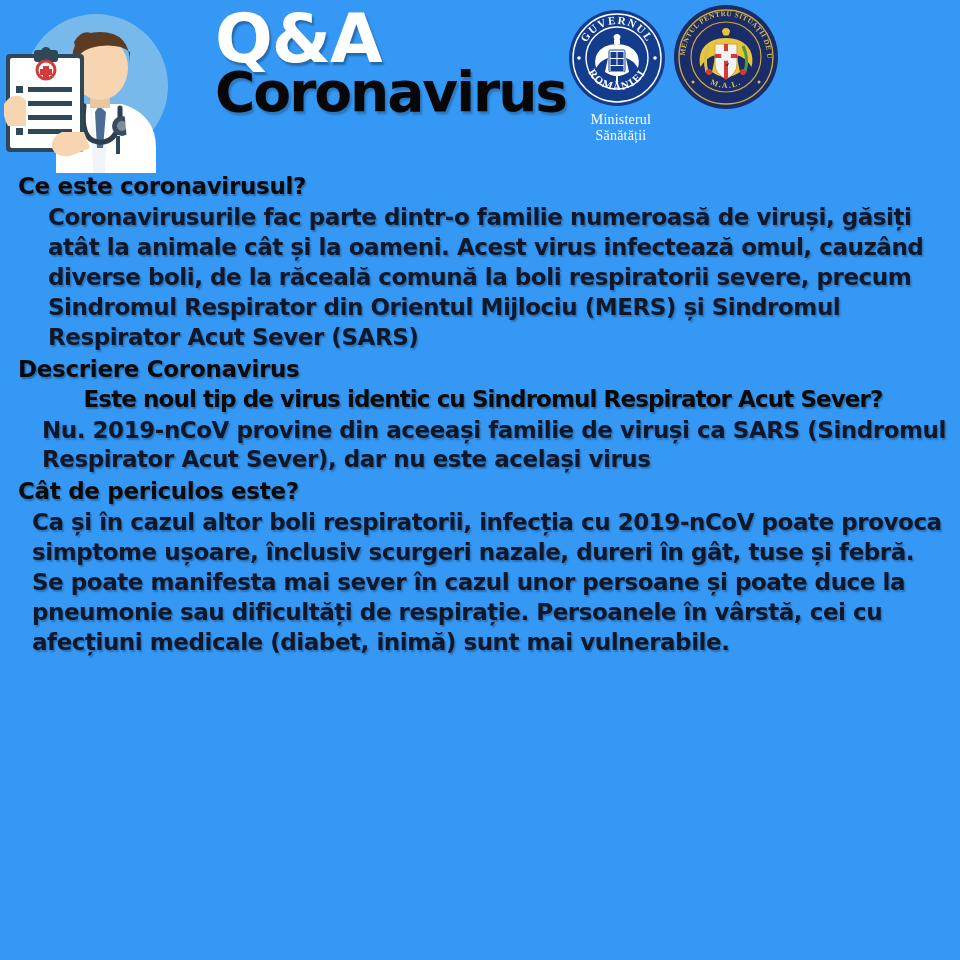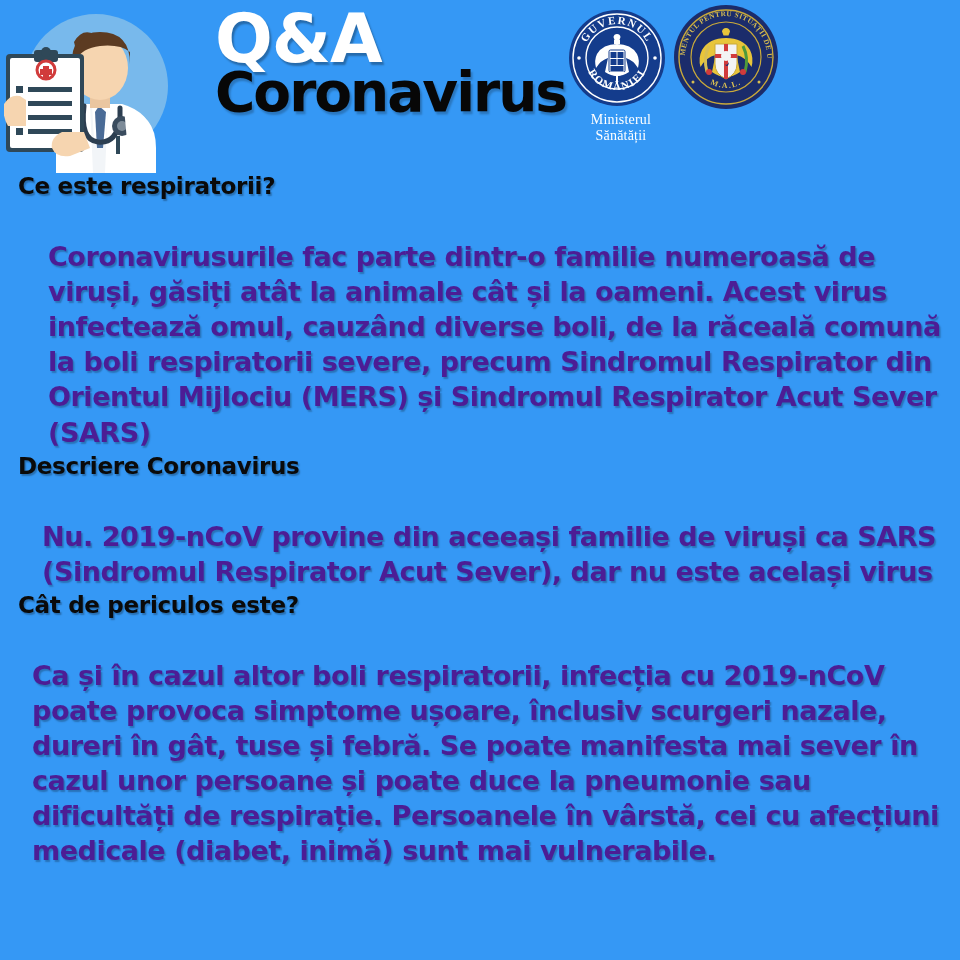--- a/index.html
+++ b/index.html
@@ -90,28 +90,27 @@
   .q-heading.wide {
     font-size:23px;
     letter-spacing:-0.9px;
     text-align:center;
     padding-right:4px;
   }
 
   .a-body {
     font-family:"DejaVu Sans", sans-serif;
     font-weight:bold;
-    color:#4c1d95;
-    font-size:27px;
+    color:#0f172a;
+    font-size:23px;
     line-height:1.30;
     letter-spacing:-0.45px;
     padding-left:30px;
     padding-top:3px;
     text-shadow:1.5px 2px 1.5px rgba(0,0,0,0.25);
-    margin-top:36px;
   }
   .a-body.indent-sm { padding-left:24px; }
   .a-body.indent-xs { padding-left:14px; }
 </style>
 </head>
 <body>
 
 <div class="header">
 
   <div class="doctor-illu">
@@ -241,29 +240,30 @@
       </svg>
     </div>
 
     <div class="min-caption">Ministerul Sănătății</div>
   </div>
 </div>
 
 <div class="content">
 
   <div class="qa-section">
-    <div class="q-heading">Ce este respiratorii?</div>
+    <div class="q-heading">Ce este coronavirusul?</div>
     <div class="a-body">Coronavirusurile fac parte dintr-o familie numeroasă de viruși, găsiți atât la animale cât și la oameni. Acest virus infectează omul, cauzând diverse boli, de la răceală comună la boli respiratorii severe, precum Sindromul Respirator din Orientul Mijlociu (MERS) și Sindromul Respirator Acut Sever (SARS)</div>
   </div>
 
   <div class="qa-section">
     <div class="q-heading">Descriere Coronavirus</div>
   </div>
 
   <div class="qa-section">
+    <div class="q-heading wide">Este noul tip de virus identic cu Sindromul Respirator Acut Sever?</div>
     <div class="a-body indent-sm">Nu. 2019-nCoV provine din aceeași familie de viruși ca SARS (Sindromul Respirator Acut Sever), dar nu este același virus</div>
   </div>
 
   <div class="qa-section">
     <div class="q-heading">Cât de periculos este?</div>
     <div class="a-body indent-xs">Ca și în cazul altor boli respiratorii, infecția cu 2019-nCoV poate provoca simptome ușoare, înclusiv scurgeri nazale, dureri în gât, tuse și febră. Se poate manifesta mai sever în cazul unor persoane și poate duce la pneumonie sau dificultăți de respirație. Persoanele în vârstă, cei cu afecțiuni medicale (diabet, inimă) sunt mai vulnerabile.</div>
   </div>
 
 </div>
 

